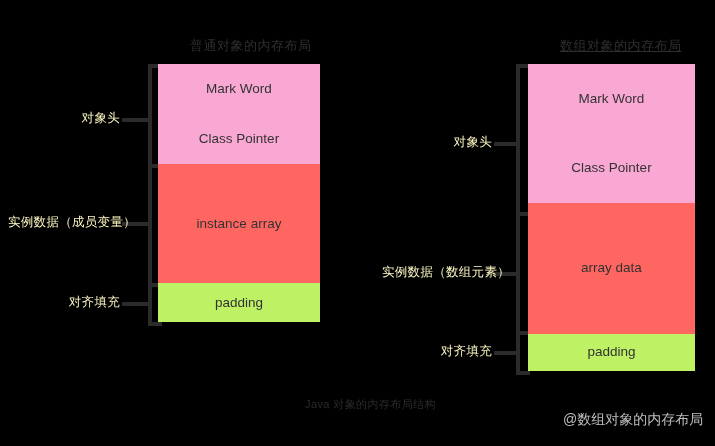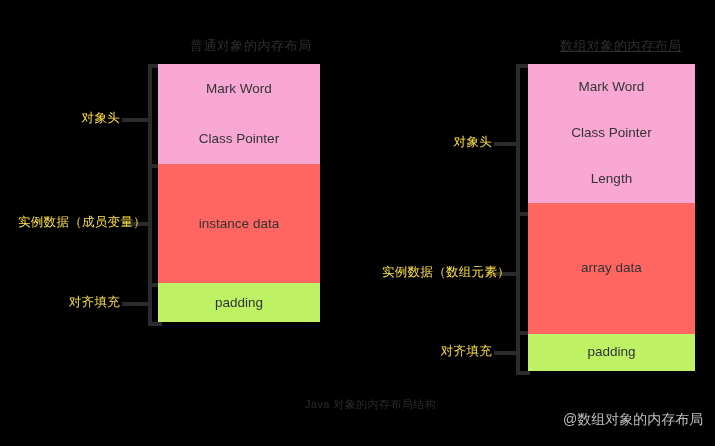--- a/index.html
+++ b/index.html
@@ -73,21 +73,21 @@
   }
   .rail-cap {
     position: absolute;
     background: #2b2b2b;
     height: 4px;
   }
 
   
   .annot {
     position: absolute;
-    color: #fde047;
+    color: #fef9c3;
     font-size: 12.5px;
     line-height: 16px;
     white-space: nowrap;
     letter-spacing: 0.3px;
   }
   .annot.right-align { text-align: right; }
 
   
   .caption {
     position: absolute;
@@ -119,30 +119,30 @@
   <div class="rail-cap" style="left:148px; top:64px; width:14px;"></div>
   <div class="rail-cap" style="left:148px; top:164px; width:14px;"></div>
   <div class="rail-cap" style="left:148px; top:283px; width:14px;"></div>
   <div class="rail-cap" style="left:148px; top:322px; width:14px;"></div>
 
   <div class="tick" style="left:122px; top:118px; width:28px;"></div>
   <div class="tick" style="left:122px; top:222px; width:28px;"></div>
   <div class="tick" style="left:122px; top:302px; width:28px;"></div>
 
   <div class="annot right-align" style="left:62px; top:110px; width:58px;">对象头</div>
-  <div class="annot right-align" style="left:18px; top:214px; width:110px;">实例数据（成员变量）</div>
+  <div class="annot right-align" style="left:8px; top:214px; width:110px;">实例数据（成员变量）</div>
   <div class="annot right-align" style="left:50px; top:294px; width:70px;">对齐填充</div>
 
   <div class="object-column" style="left:158px; top:64px; width:162px; height:258px;">
     <div class="seg blue" style="height:100px;">
       <div class="seg-row">Mark Word</div>
       <div class="seg-row">Class Pointer</div>
     </div>
     <div class="seg red" style="height:119px;">
-      <div class="seg-row">instance data</div>
+      <div class="seg-row">instance array</div>
     </div>
     <div class="seg gray" style="height:39px;">
       <div class="seg-row">padding</div>
     </div>
   </div>
 
   <div class="diagram-title" style="left:560px; top:38px; width:150px;text-decoration:underline;">数组对象的内存布局</div>
 
   <div class="rail" style="left:516px; top:64px; height:311px;"></div>
   <div class="rail-cap" style="left:516px; top:64px; width:14px;"></div>
@@ -155,21 +155,20 @@
   <div class="tick" style="left:494px; top:351px; width:24px;"></div>
 
   <div class="annot right-align" style="left:434px; top:134px; width:58px;">对象头</div>
   <div class="annot right-align" style="left:382px; top:264px; width:110px;">实例数据（数组元素）</div>
   <div class="annot right-align" style="left:422px; top:343px; width:70px;">对齐填充</div>
 
   <div class="object-column" style="left:528px; top:64px; width:167px; height:307px;">
     <div class="seg blue" style="height:148px;">
       <div class="seg-row">Mark Word</div>
       <div class="seg-row">Class Pointer</div>
-      <div class="seg-row">Length</div>
     </div>
     <div class="seg red" style="height:140px;">
       <div class="seg-row">array data</div>
     </div>
     <div class="seg gray" style="height:40px;">
       <div class="seg-row">padding</div>
     </div>
   </div>
 
   <div class="caption" style="left:305px; top:396px; width:160px;">Java 对象的内存布局结构</div>

